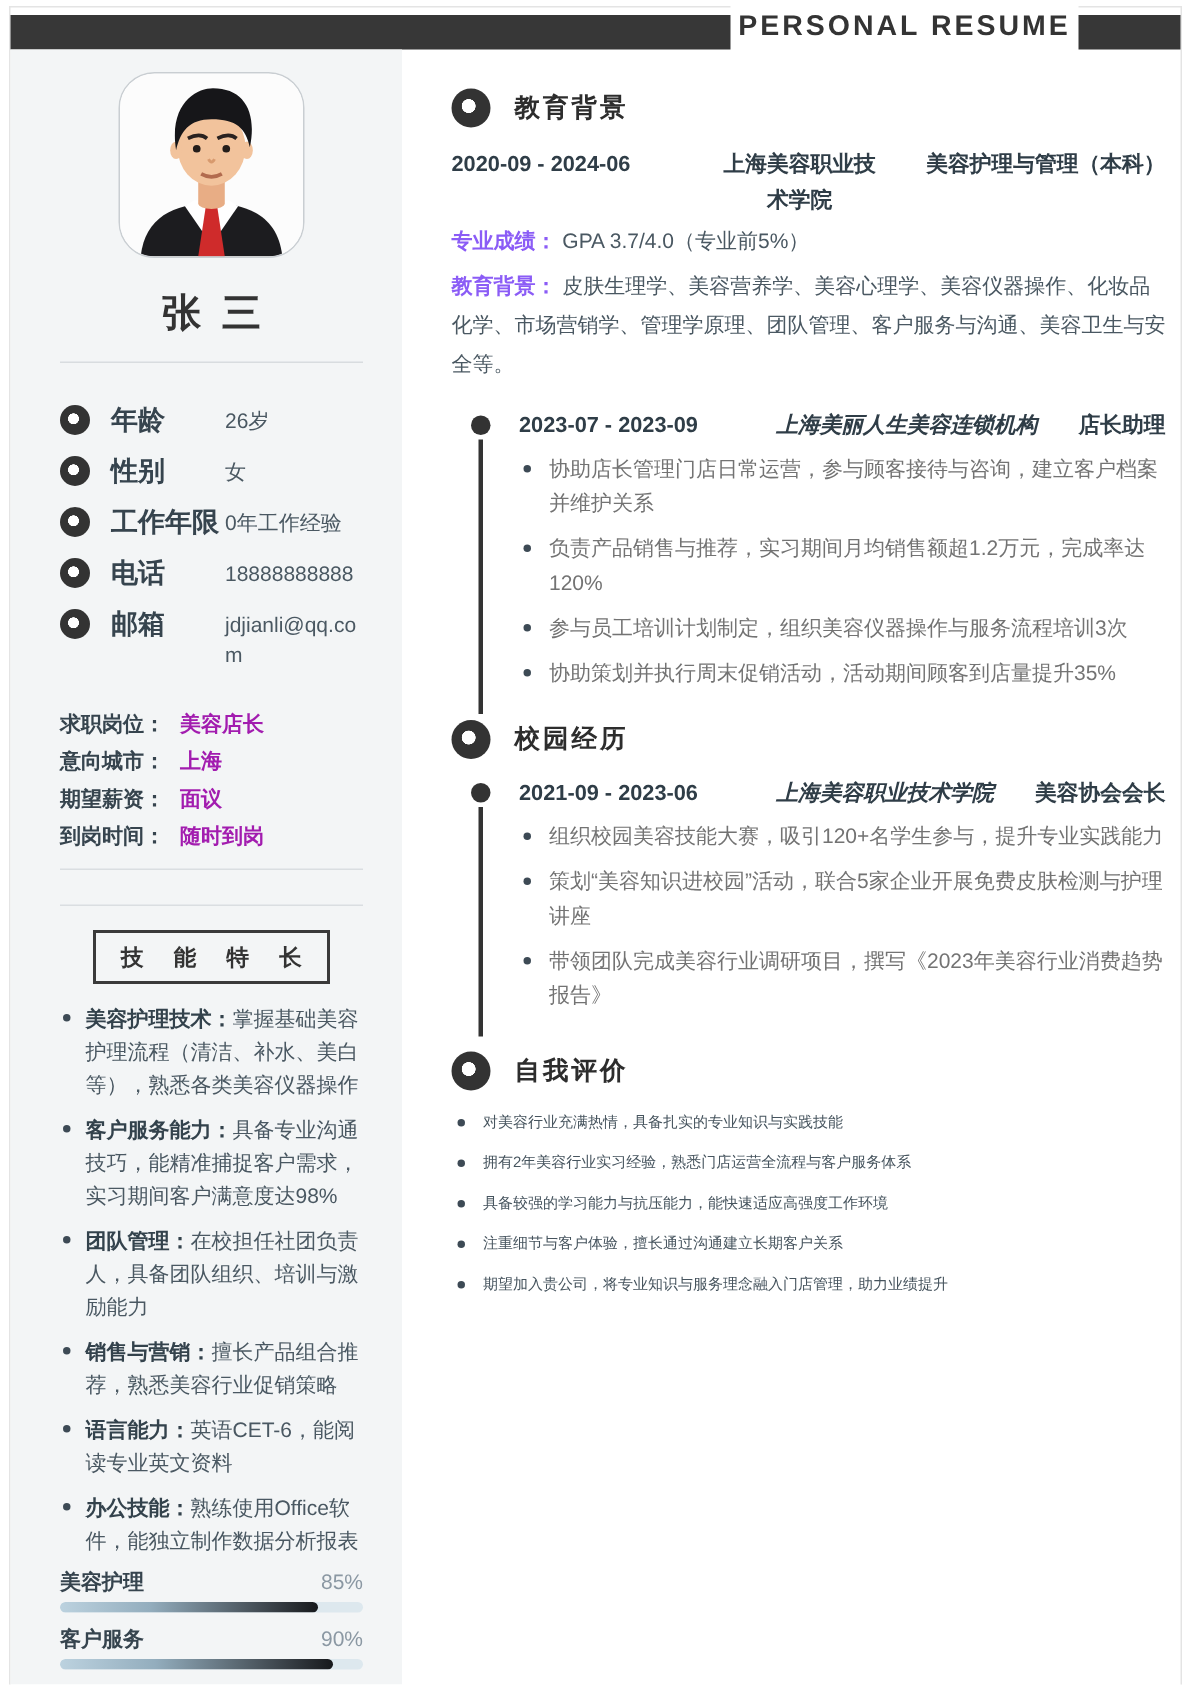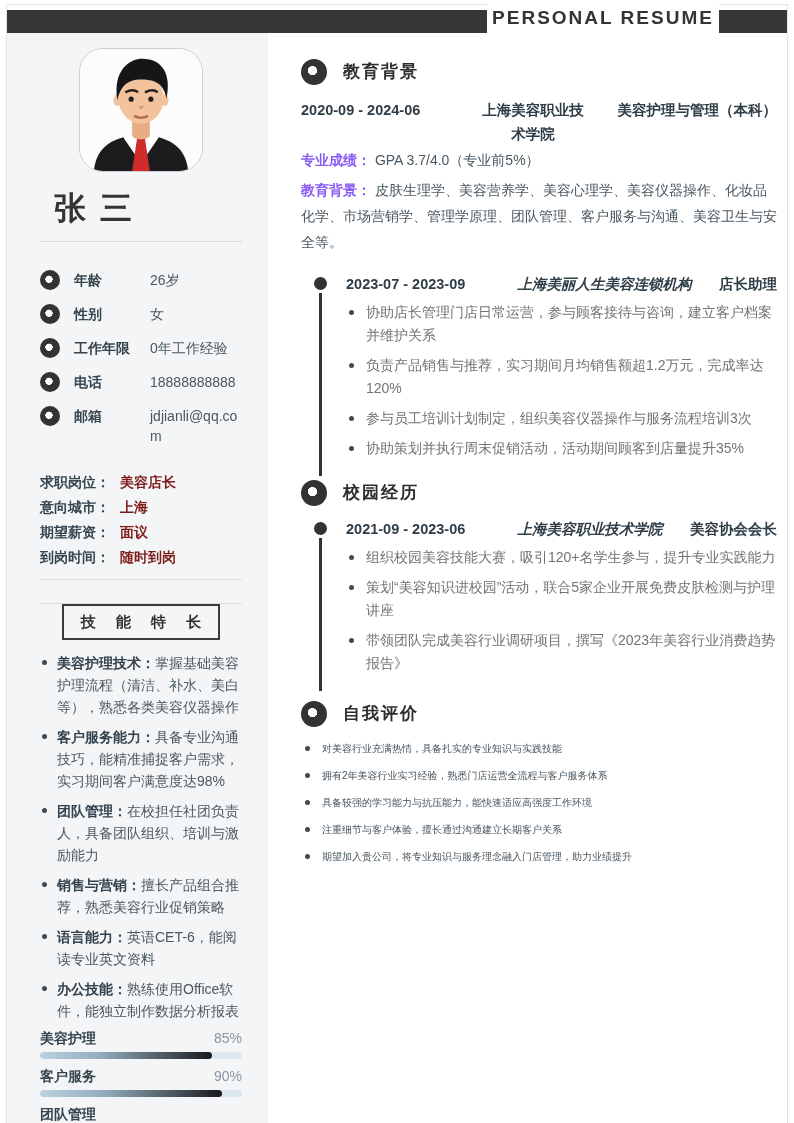--- a/index.html
+++ b/index.html
@@ -21,42 +21,42 @@
   
   .sidebar{
     position:absolute;left:7px;top:33px;width:261px;bottom:0;background:#f3f5f6;
     box-sizing:border-box;padding:15px 26px 0 33px;
   }
   .photo{
     width:124px;height:124px;margin:0 auto;background:#fdfdfd;border:1px solid #c9ced2;
     border-radius:24px;overflow:hidden;box-sizing:border-box;
   }
   .photo svg{display:block;width:100%;height:100%;}
-  .name{margin-top:20px;font-size:32px;line-height:32px;font-weight:bold;
+  .name{margin-top:20px;text-align:center;font-size:26px;line-height:32px;font-weight:bold;
     color:#333;letter-spacing:14px;text-indent:14px;}
   .hr{border:none;border-top:1px solid #d8dcdf;margin:17px 0 0 0;}
 
   .info-list{margin-top:28px;}
   .info-row{display:flex;align-items:flex-start;margin-bottom:14px;}
   .dot-icon{
     flex:none;width:20px;height:20px;border-radius:50%;margin-right:14px;
     background:radial-gradient(circle at 45% 46%, #ffffff 0 3.5px, #333333 3.8px);
   }
-  .info-label{flex:none;width:76px;font-size:14px;line-height:20px;font-weight:bold;color:#36444e;}
+  .info-label{flex:none;width:76px;font-size:18px;line-height:20px;font-weight:bold;color:#36444e;}
   .info-value{font-size:14px;line-height:20px;color:#4a5862;width:112px;word-break:break-all;}
 
   .intent{margin-top:26px;}
   .intent-row{margin-bottom:5px;font-size:14px;line-height:20px;font-weight:bold;color:#36444e;}
-  .intent-row .val{margin-left:10px;color:#7f1d1d;}
+  .intent-row .val{margin-left:10px;color:#a21caf;}
 
   .hr2{border:none;border-top:1px solid #dadee1;margin:12px 0 0 0;}
   .hr3{border:none;border-top:1px solid #dadee1;margin:23px 0 0 0;}
 
   .skills-box{
-    width:158px;margin:0 auto 0 auto;border:2px solid #3a3a3a;box-sizing:border-box;
+    width:158px;margin:16px auto 0 auto;border:2px solid #3a3a3a;box-sizing:border-box;
     text-align:center;padding:7px 0 6px 0;font-size:15px;font-weight:bold;color:#333;
     letter-spacing:8px;text-indent:8px;white-space:nowrap;
   }
   .skills-list{margin:12px 0 0 0;padding:0;list-style:none;}
   .skills-list li{position:relative;padding-left:17px;font-size:14px;line-height:22px;margin-bottom:8px;color:#4a5862;}
   .skills-list li::before{content:"";position:absolute;left:2px;top:8px;width:5px;height:5px;border-radius:50%;background:#3d4a55;}
   .skill-term{font-weight:bold;color:#33424c;}
 
   .levels{margin-top:0;}
   .level{margin-bottom:9px;}

